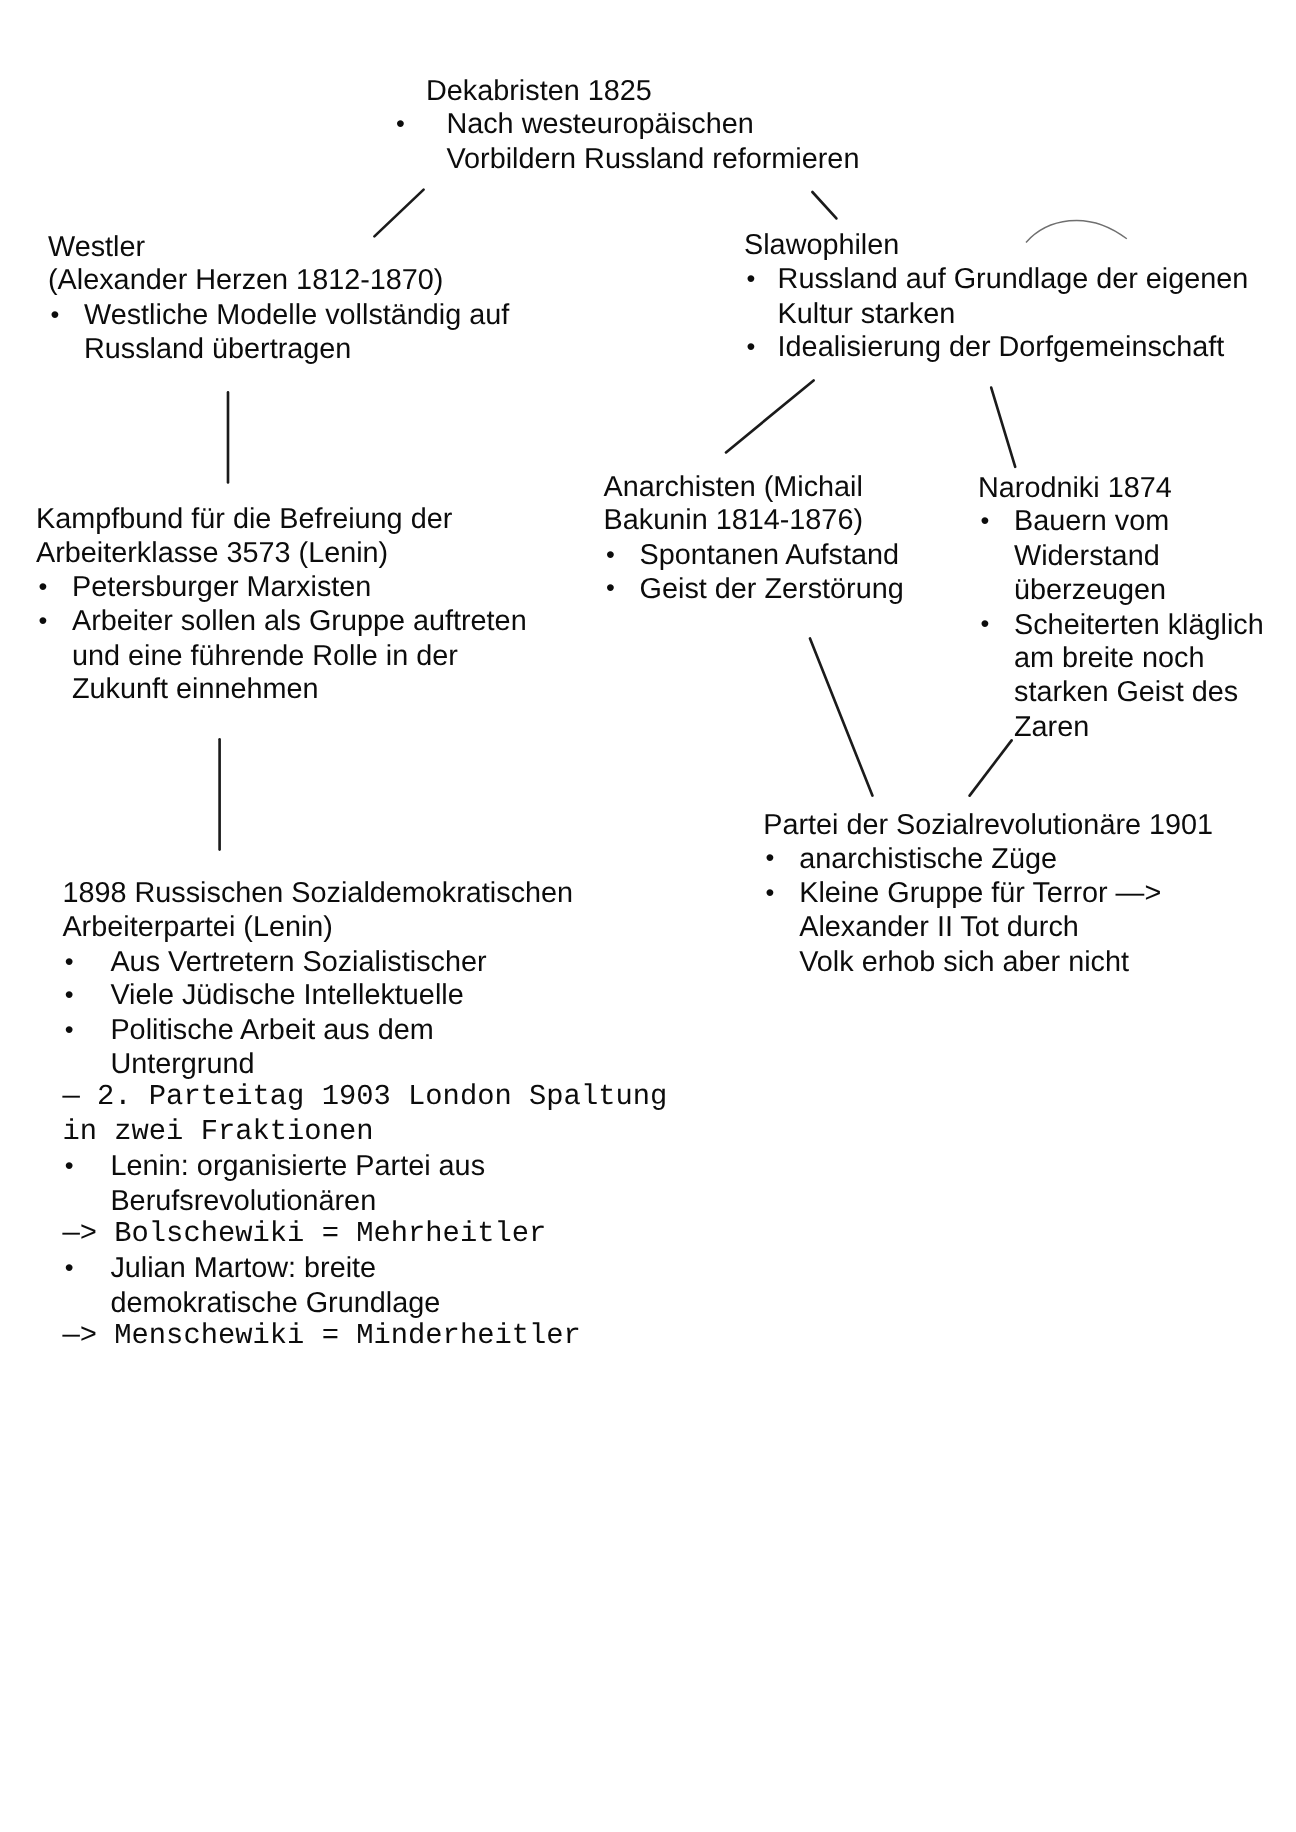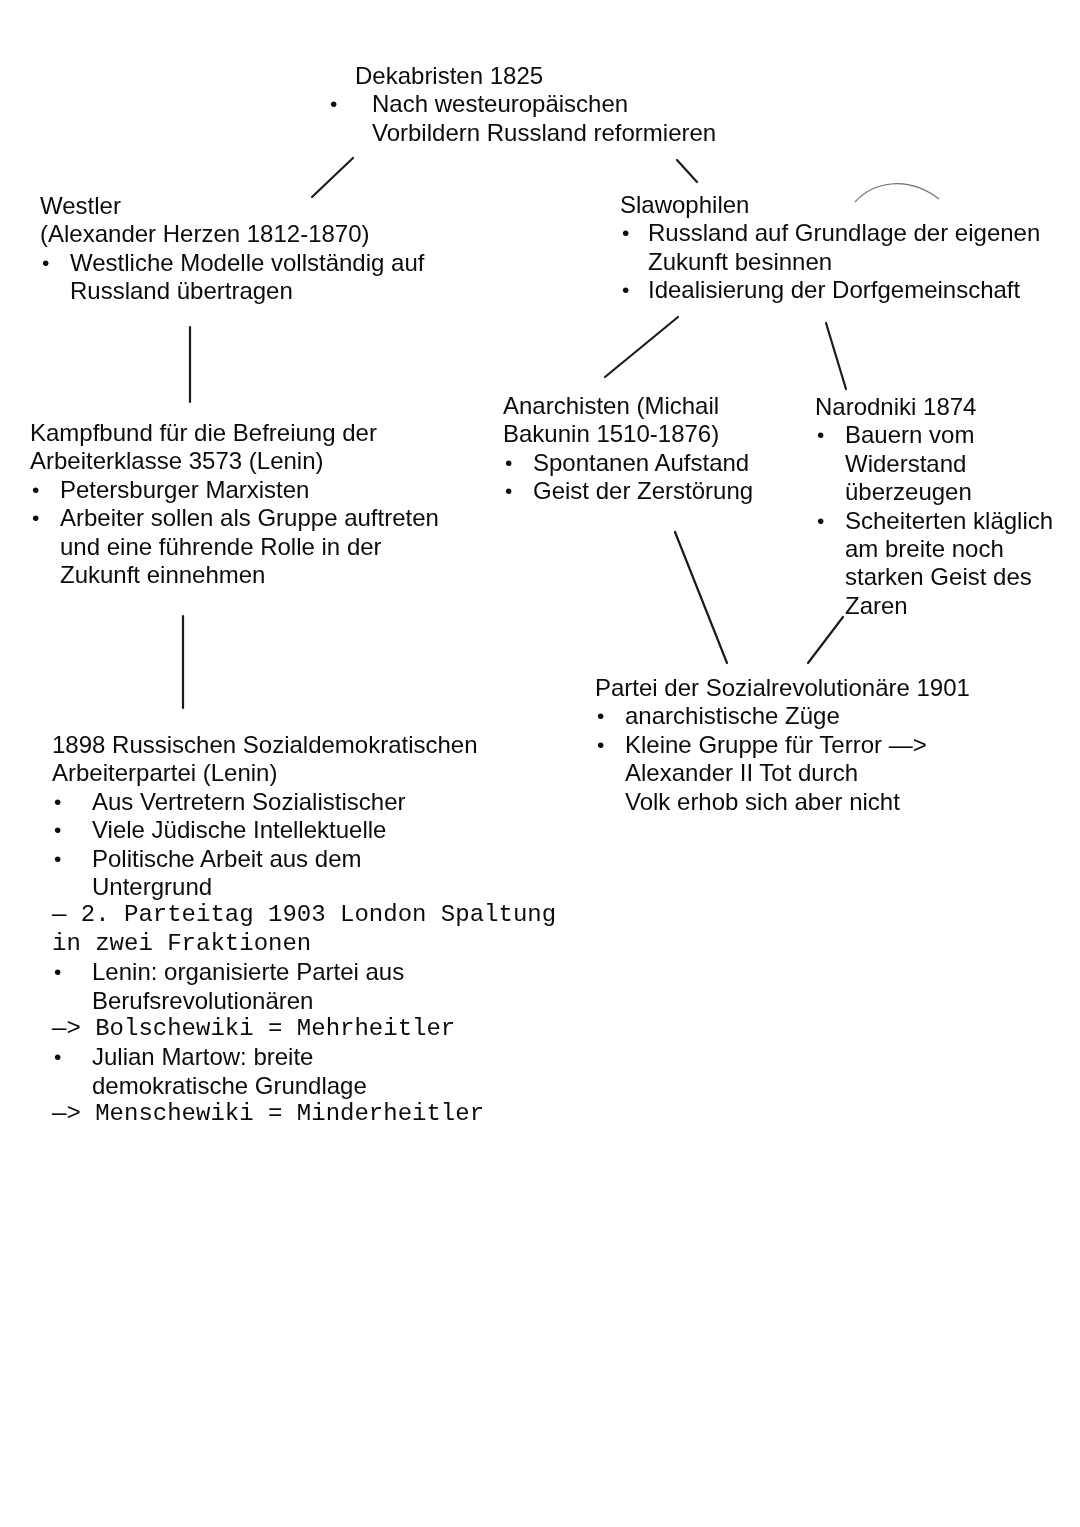--- a/index.html
+++ b/index.html
@@ -70,21 +70,21 @@
       </div>
     <div class="line c">Russland übertragen</div>
   </div>
 
   <div class="node" style="left:620px;top:191px;--ind:28px">
     <div class="line t">Slawophilen</div>
     <div class="line b">
         <span class="dot">•</span>
         <span class="txt">Russland auf Grundlage der eigenen</span>
       </div>
-    <div class="line c">Zukunft besinnen</div>
+    <div class="line c">Kultur starken</div>
     <div class="line b">
         <span class="dot">•</span>
         <span class="txt">Idealisierung der Dorfgemeinschaft</span>
       </div>
   </div>
 
   <div class="node" style="left:30px;top:419px;--ind:30px">
     <div class="line t">Kampfbund für die Befreiung der</div>
     <div class="line t">Arbeiterklasse 3573 (Lenin)</div>
     <div class="line b">
@@ -94,21 +94,21 @@
     <div class="line b">
         <span class="dot">•</span>
         <span class="txt">Arbeiter sollen als Gruppe auftreten</span>
       </div>
     <div class="line c">und eine führende Rolle in der</div>
     <div class="line c">Zukunft einnehmen</div>
   </div>
 
   <div class="node" style="left:503px;top:392px;--ind:30px">
     <div class="line t">Anarchisten (Michail</div>
-    <div class="line t">Bakunin 1510-1876)</div>
+    <div class="line t">Bakunin 1814-1876)</div>
     <div class="line b">
         <span class="dot">•</span>
         <span class="txt">Spontanen Aufstand</span>
       </div>
     <div class="line b">
         <span class="dot">•</span>
         <span class="txt">Geist der Zerstörung</span>
       </div>
   </div>
 
@@ -122,21 +122,21 @@
     <div class="line c">überzeugen</div>
     <div class="line b">
         <span class="dot">•</span>
         <span class="txt">Scheiterten kläglich</span>
       </div>
     <div class="line c">am breite noch</div>
     <div class="line c">starken Geist des</div>
     <div class="line c">Zaren</div>
   </div>
 
-  <div class="node" style="left:595px;top:674px;--ind:30px">
+  <div class="node" style="left:636px;top:674px;--ind:30px">
     <div class="line t">Partei der Sozialrevolutionäre 1901</div>
     <div class="line b">
         <span class="dot">•</span>
         <span class="txt">anarchistische Züge</span>
       </div>
     <div class="line b">
         <span class="dot">•</span>
         <span class="txt">Kleine Gruppe für Terror —&gt;</span>
       </div>
     <div class="line c">Alexander II Tot durch</div>

